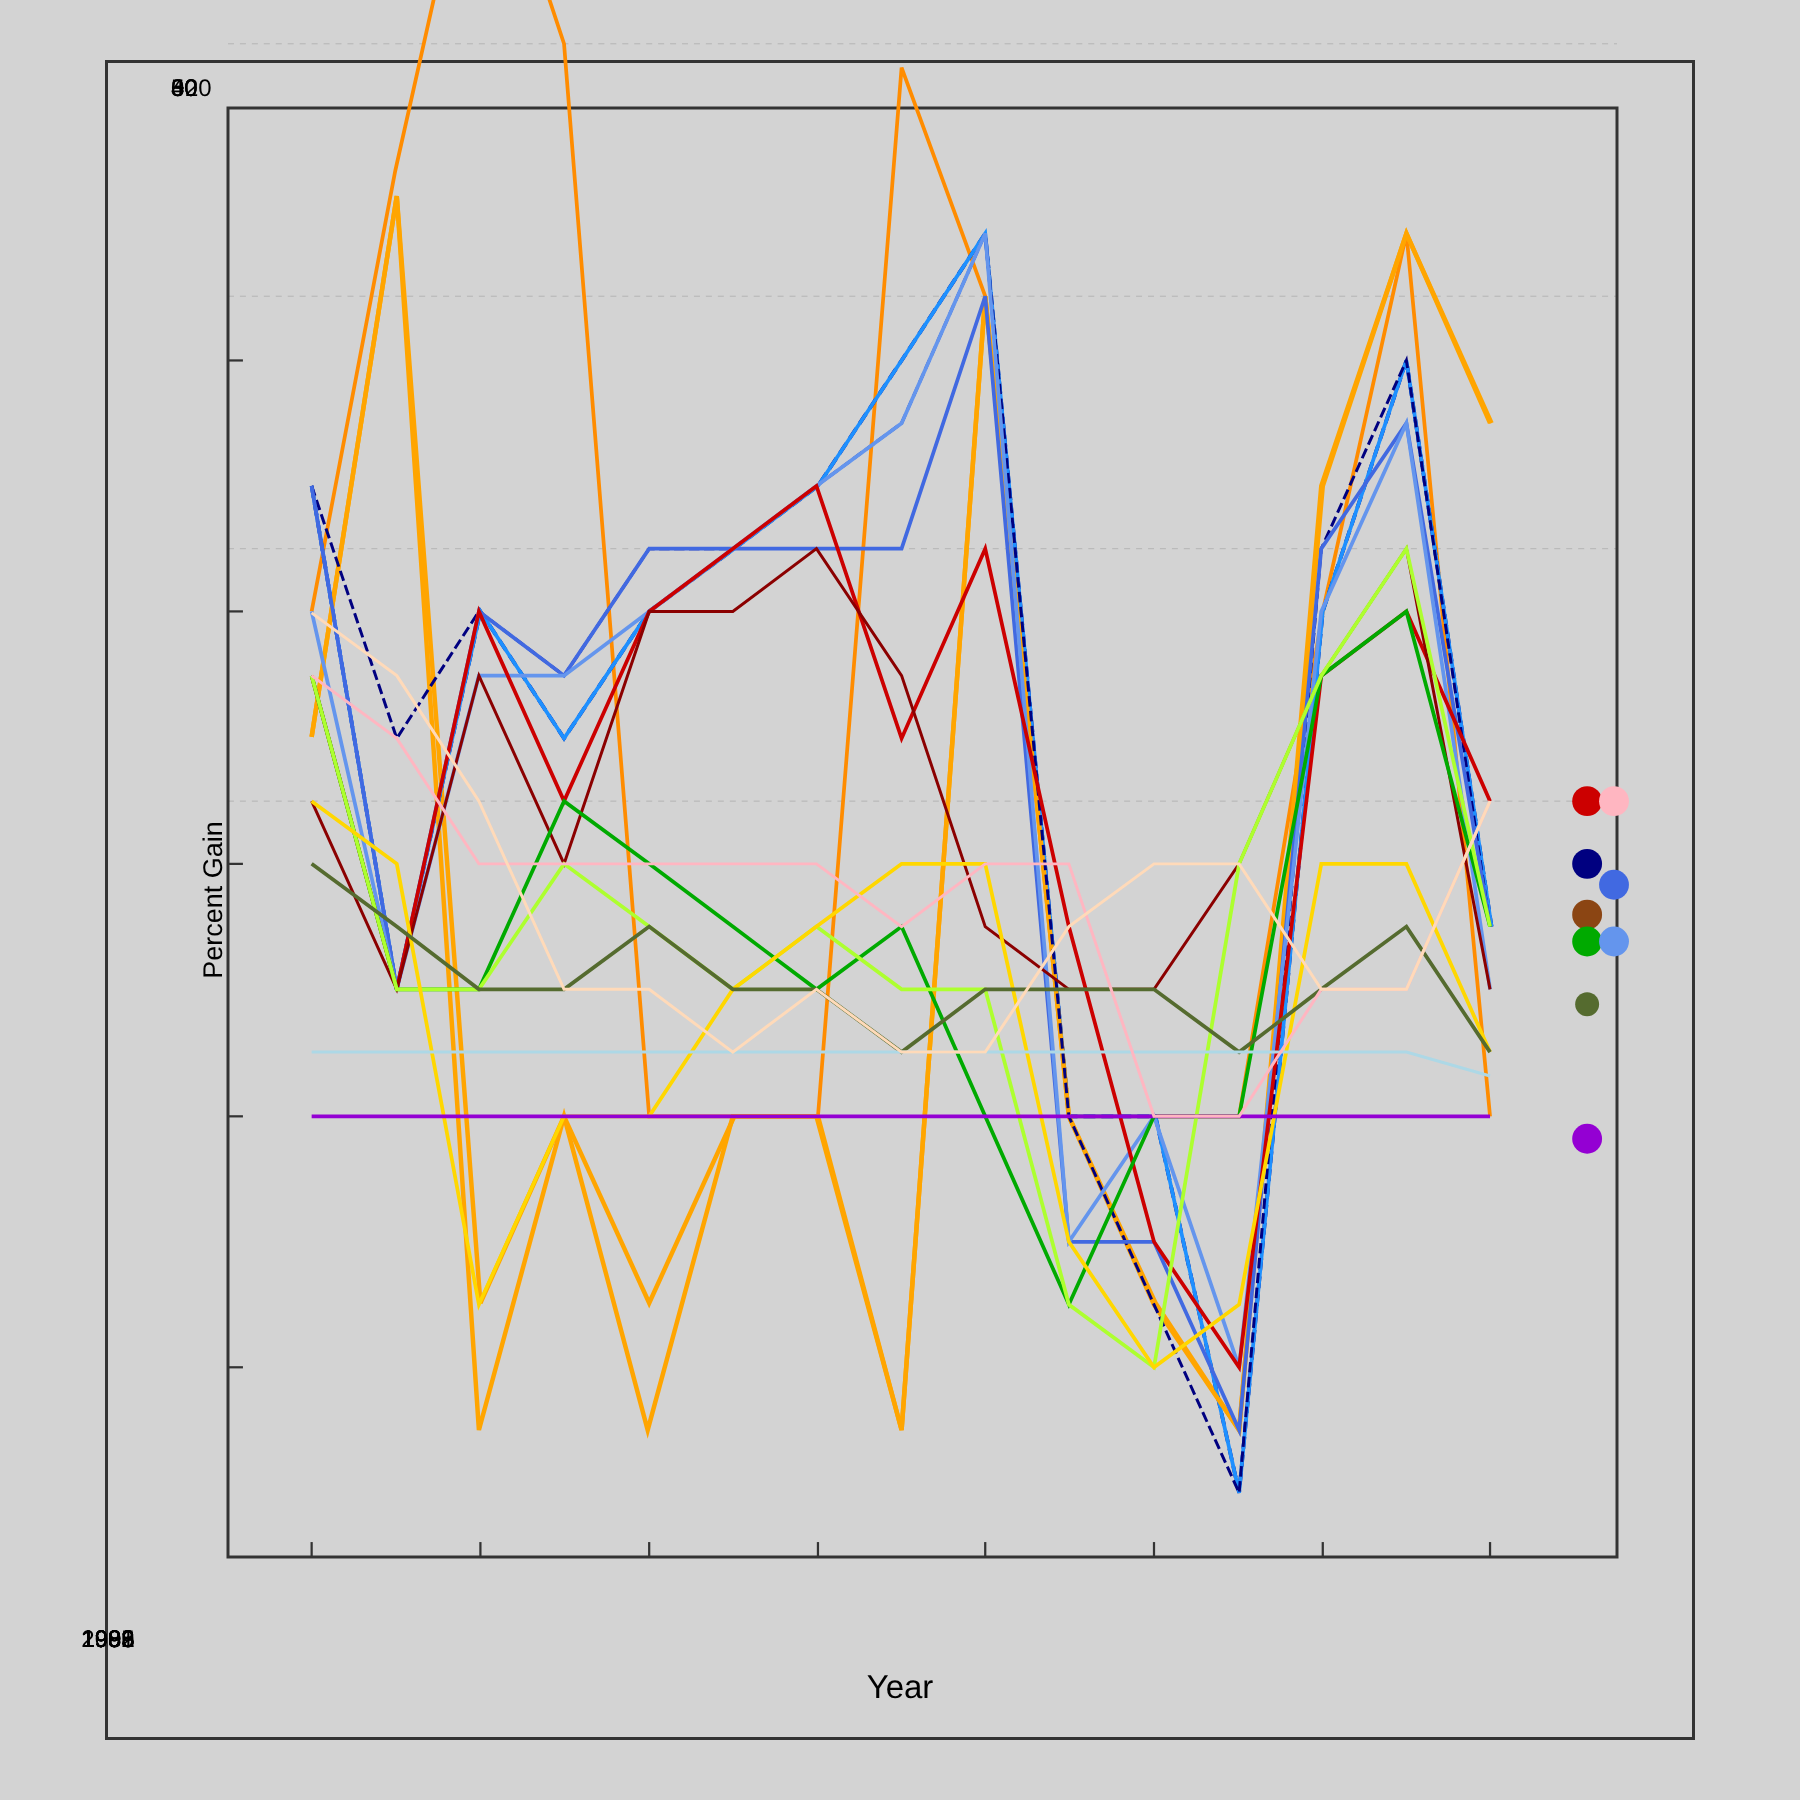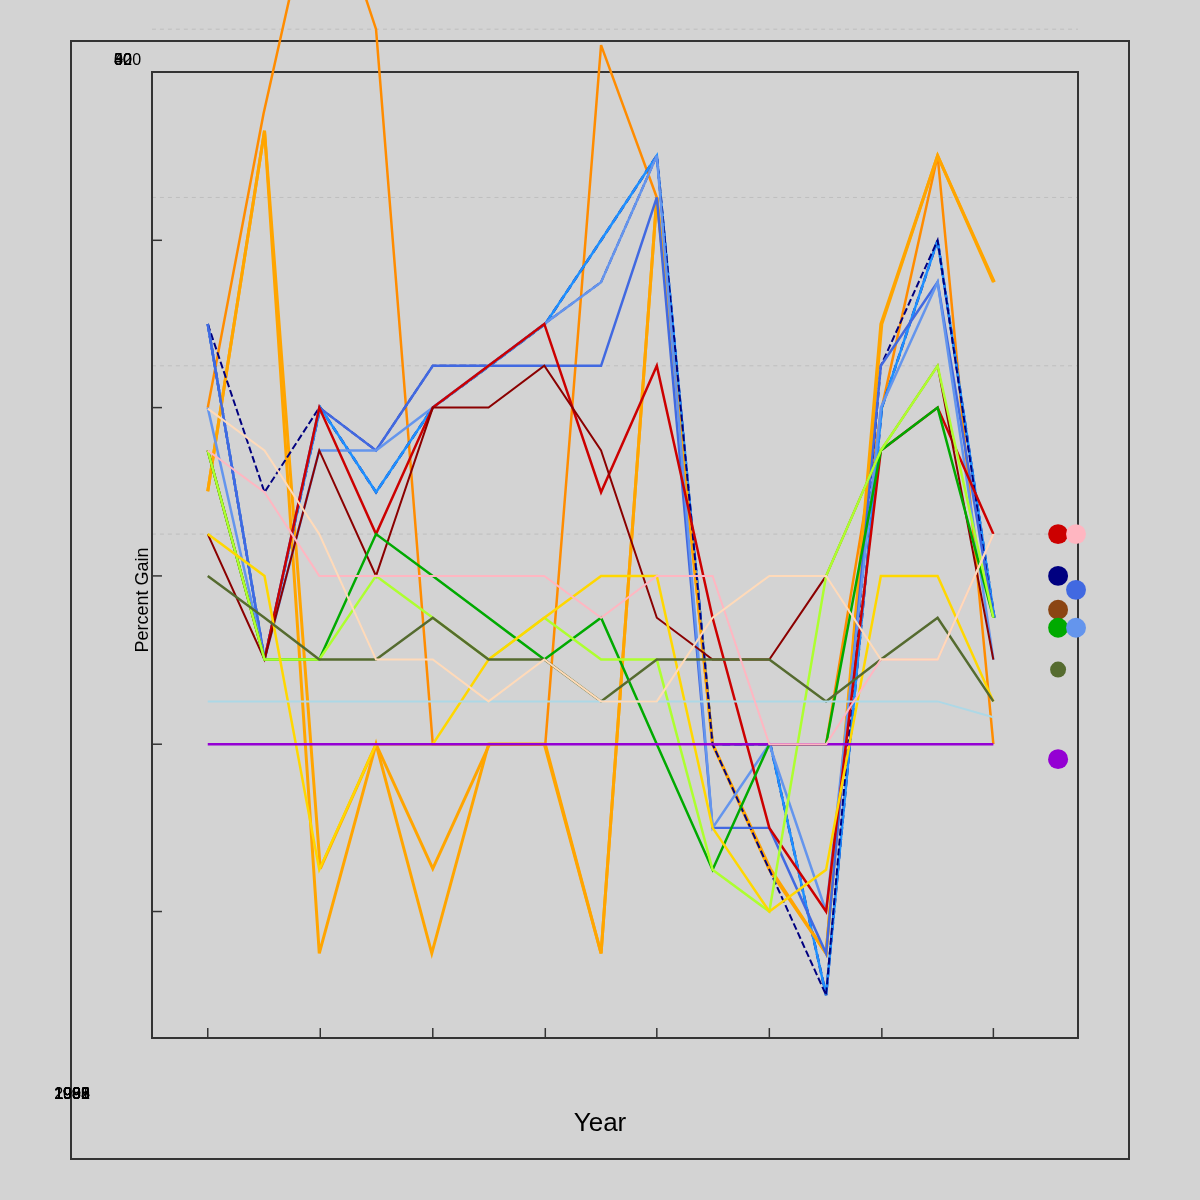--- a/index.html
+++ b/index.html
@@ -34,21 +34,21 @@
       transform: translateY(-50%) rotate(-90deg);
       font-size: 18px;
       color: #000;
       white-space: nowrap;
     }
     .x-axis-label {
       position: absolute;
       bottom: 20px;
       left: 50%;
       transform: translateX(-50%);
-      font-size: 26px;
+      font-size: 22px;
       color: #000;
     }
     .x-tick-label {
       position: absolute;
       bottom: 55px;
       font-size: 16px;
       color: #000;
       transform: translateX(-50%);
     }
     .y-tick-label {

